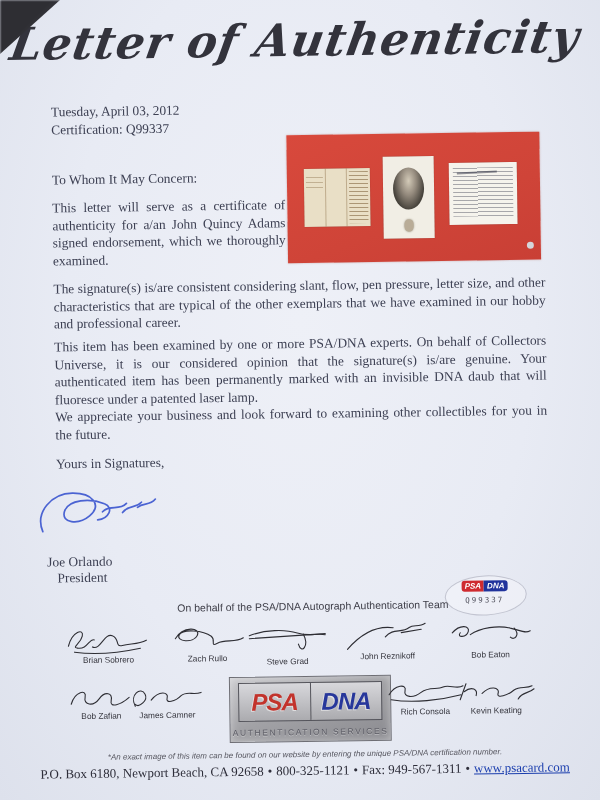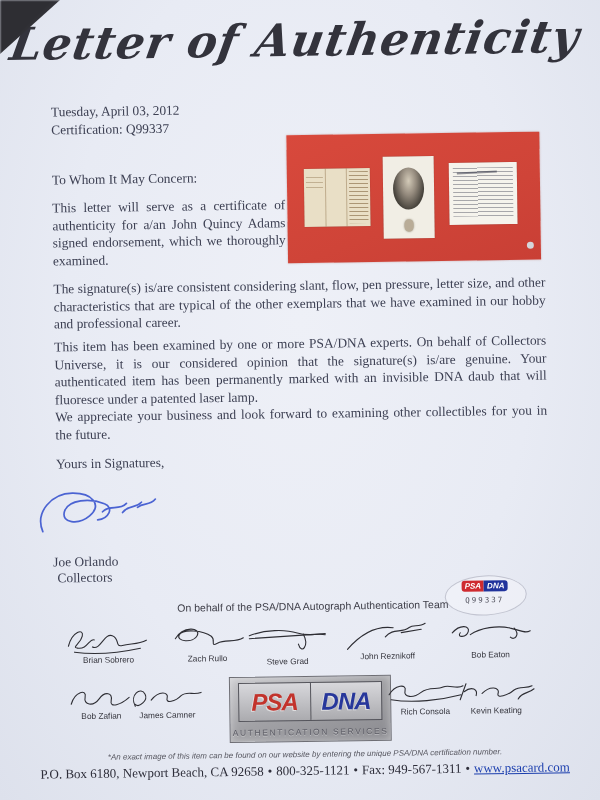--- a/index.html
+++ b/index.html
@@ -127,22 +127,22 @@
 
     <svg class="abs" style="left:33px;top:482px;" width="140" height="66" viewBox="0 0 140 66">
       <g stroke="#3a55cf" stroke-width="1.7" fill="none" stroke-linecap="round" opacity="0.9">
         <path d="M8 46 C 0 26 18 8 38 8 C 58 8 68 20 55 31 C 44 40 26 38 30 26 C 34 14 56 13 70 19 C 80 23 74 34 63 35"></path>
         <path d="M68 27 C 76 19 84 27 92 19"></path>
         <path d="M88 28 C 94 20 100 25 107 18"></path>
         <path d="M103 23 C 109 18 115 22 121 15"></path>
       </g>
     </svg>
 
-    <div class="abs body-text" style="left:51px;top:550px;">Joe Orlando</div>
-    <div class="abs body-text" style="left:55px;top:566px;">Collectors</div>
+    <div class="abs body-text" style="left:45px;top:550px;">Joe Orlando</div>
+    <div class="abs body-text" style="left:55px;top:566px;">President</div>
 
     <div id="sticker" class="abs">
       <div class="oval-border"></div>
       <div class="mini-flag">
         <span class="mini-psa">PSA</span>
         <span class="mini-dna">DNA</span>
       </div>
       <div class="cert-no">Q99337</div>
     </div>
 

